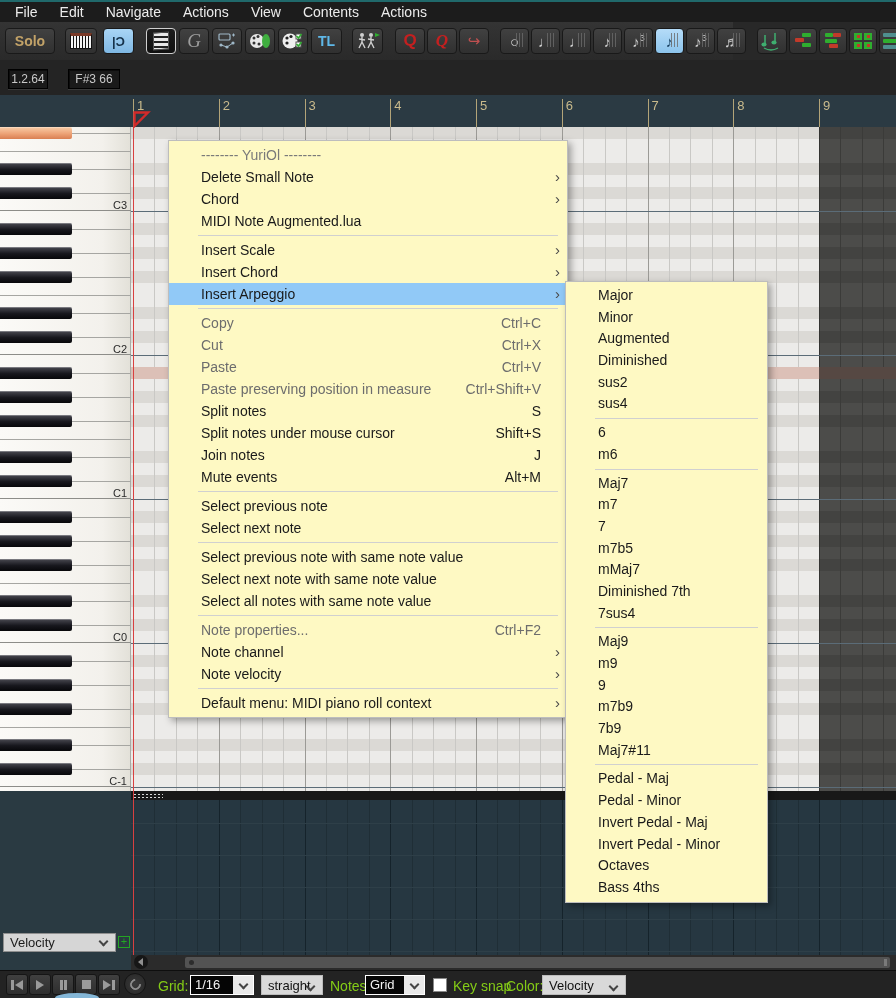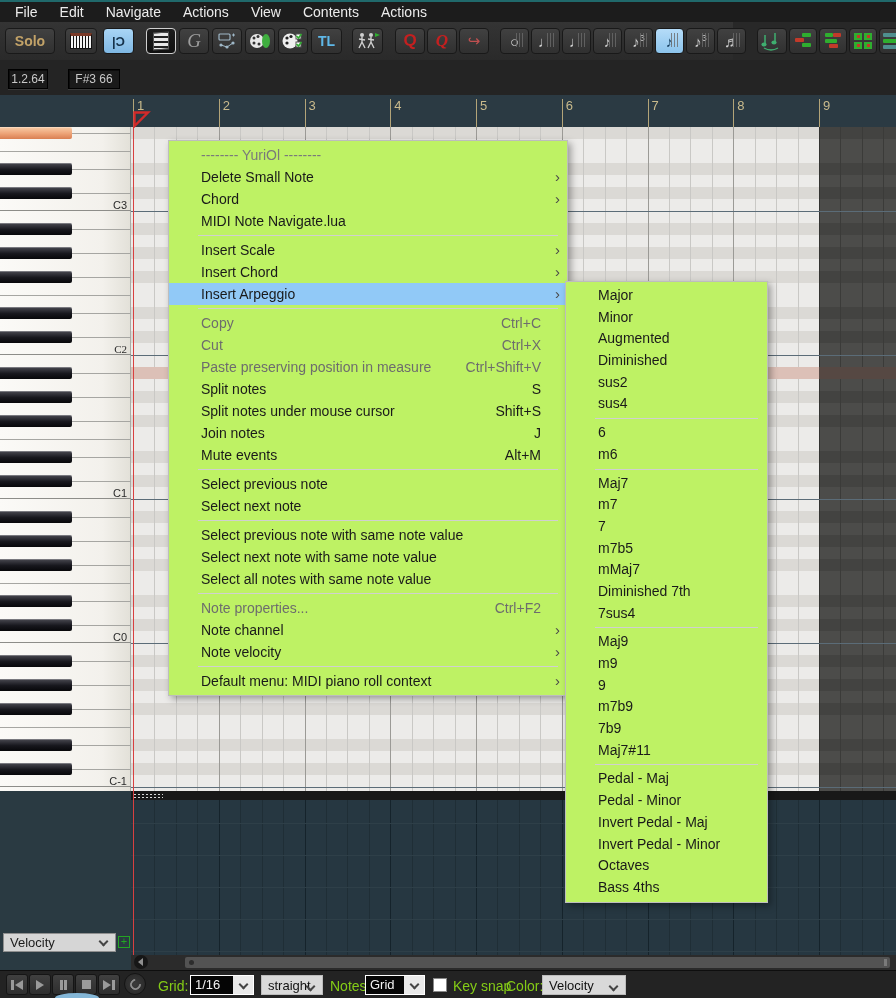--- a/index.html
+++ b/index.html
@@ -127,21 +127,21 @@
   .bb-label { position:absolute; top:7px; color:#84cc16; font-size:14px; }
   .combo-dark { position:absolute; top:4px; height:20px; background:#fff; border:1px solid #fff; display:flex; }
   .cd-field { background:#050505; color:#f2f2f2; font-size:13px; padding:1px 4px 0 4px; flex:1; }
   .cd-chev { width:20px; background:#e9e9e9; position:relative; }
   .cd-chev .chev { right:6px; top:5px; }
   .combo-lite2 { position:absolute; top:4px; height:20px; background:#d9d9d9; border:1px solid #bcbcbc;
       color:#111; font-size:13px; padding:2px 0 0 6px; }
   .checkbox { position:absolute; left:433px; top:7px; width:14px; height:14px; background:#fff; border:1px solid #888; }
   .blue-arc { position:absolute; left:55px; top:993px; width:44px; height:10px; border-radius:50%; background:#85b7d7; z-index:2; }
   
-  .menu { position:absolute; background:#bef264; border:1px solid #bdbdbd;
+  .menu { position:absolute; background:#fef9c3; border:1px solid #bdbdbd;
       box-shadow:3px 3px 7px rgba(0,0,0,.35); padding:3px 0; z-index:50; font-size:14px; color:#1a1a1a; }
   .m-item { position:relative; height:22px; line-height:22px; padding-left:32px; white-space:nowrap; }
   .m-item.hl { background:#91c9f7; }
   .m-item.dis { color:#6d6d6d; }
   .m-item.hdr { color:#7a7a7a; }
   .m-short { position:absolute; right:26px; }
   .m-arrow { position:absolute; right:7px; top:0; color:#4a4a4a; font-size:15px; }
   .m-sep { height:1px; background:#d0d0d0; margin:3px 9px 3px 29px; }
   .ctxmenu { left:168px; top:140px; width:400px; }
   .submenu { left:565px; top:281px; width:203px; }
@@ -393,21 +393,21 @@
         <div class="wk-line" style="top: 102px;"></div>
         <div class="wk-line" style="top: 126px;"></div>
         <div class="bk" style="top: 12px;"></div>
         <div class="bk" style="top: 36px;"></div>
         <div class="bk" style="top: 60px;"></div>
         <div class="bk" style="top: 96px;"></div>
         <div class="bk" style="top: 120px;"></div>
       </div>
       <div class="oct" style="top: 660px;"></div>
       <div class="kb-label" style="top: 72px;">C3</div>
-      <div class="kb-label" style="top: 216px; font-family: Liberation Serif, serif;">C2</div>
+      <div class="kb-label" style="top: 216px;">C2</div>
       <div class="kb-label" style="top: 360px;">C1</div>
       <div class="kb-label" style="top: 504px;">C0</div>
       <div class="kb-label" style="top: 648px;">C-1</div>
     </div>
   <div class="grid" id="grid">
     <div class="grid-bg-light"></div>
     <div class="grid-bg-dark"></div>
   <div class="vline meas" style="left: 2px;"></div>
       <div class="vline beat" style="left: 23px;"></div>
       <div class="vline beat" style="left: 45px;"></div>
@@ -568,28 +568,29 @@
     <div class="combo-lite2" style="left:542px;width:84px;">
       <span>Velocity</span>
       <span class="chev" style="top:7px;"></span>
     </div>
   </div>
 
   <div class="menu ctxmenu" id="ctxmenu">
       <div class="m-item hdr"><span class="m-label">-------- YuriOl --------</span></div>
       <div class="m-item"><span class="m-label">Delete Small Note</span><span class="m-arrow">›</span></div>
       <div class="m-item"><span class="m-label">Chord</span><span class="m-arrow">›</span></div>
-      <div class="m-item"><span class="m-label">MIDI Note Navigate.lua</span></div>
+      <div class="m-item"><span class="m-label">MIDI Note Augmented.lua</span></div>
       <div class="m-sep"></div>
       <div class="m-item"><span class="m-label">Insert Scale</span><span class="m-arrow">›</span></div>
       <div class="m-item"><span class="m-label">Insert Chord</span><span class="m-arrow">›</span></div>
       <div class="m-item hl"><span class="m-label">Insert Arpeggio</span><span class="m-arrow">›</span></div>
       <div class="m-sep"></div>
       <div class="m-item dis"><span class="m-label">Copy</span><span class="m-short">Ctrl+C</span></div>
       <div class="m-item dis"><span class="m-label">Cut</span><span class="m-short">Ctrl+X</span></div>
+      <div class="m-item dis"><span class="m-label">Paste</span><span class="m-short">Ctrl+V</span></div>
       <div class="m-item dis"><span class="m-label">Paste preserving position in measure</span><span class="m-short">Ctrl+Shift+V</span></div>
       <div class="m-item"><span class="m-label">Split notes</span><span class="m-short">S</span></div>
       <div class="m-item"><span class="m-label">Split notes under mouse cursor</span><span class="m-short">Shift+S</span></div>
       <div class="m-item"><span class="m-label">Join notes</span><span class="m-short">J</span></div>
       <div class="m-item"><span class="m-label">Mute events</span><span class="m-short">Alt+M</span></div>
       <div class="m-sep"></div>
       <div class="m-item"><span class="m-label">Select previous note</span></div>
       <div class="m-item"><span class="m-label">Select next note</span></div>
       <div class="m-sep"></div>
       <div class="m-item"><span class="m-label">Select previous note with same note value</span></div>

